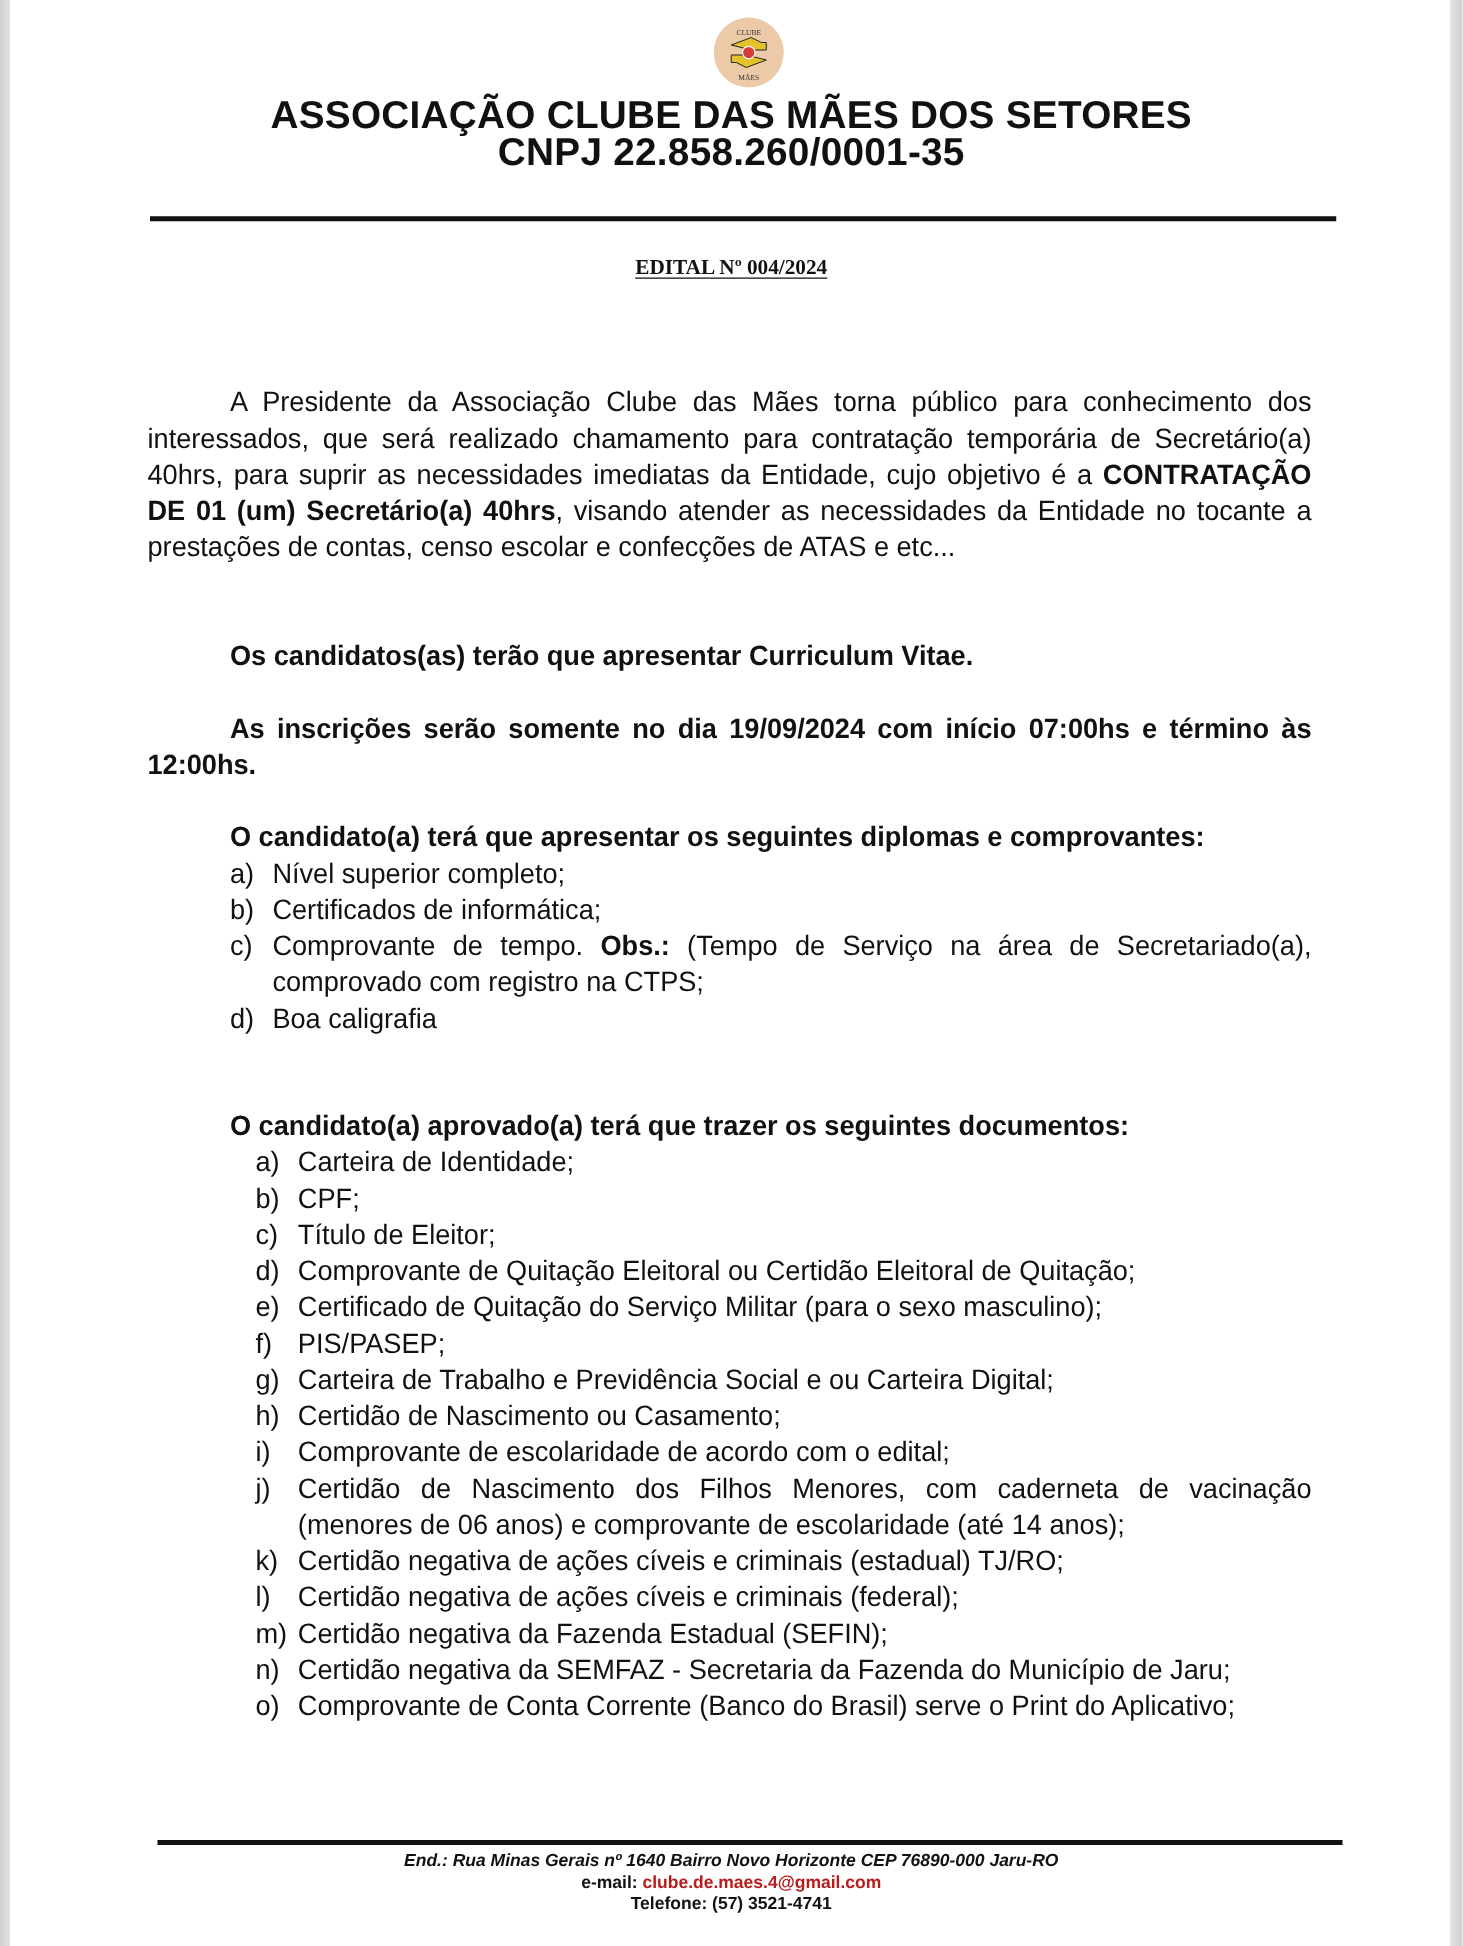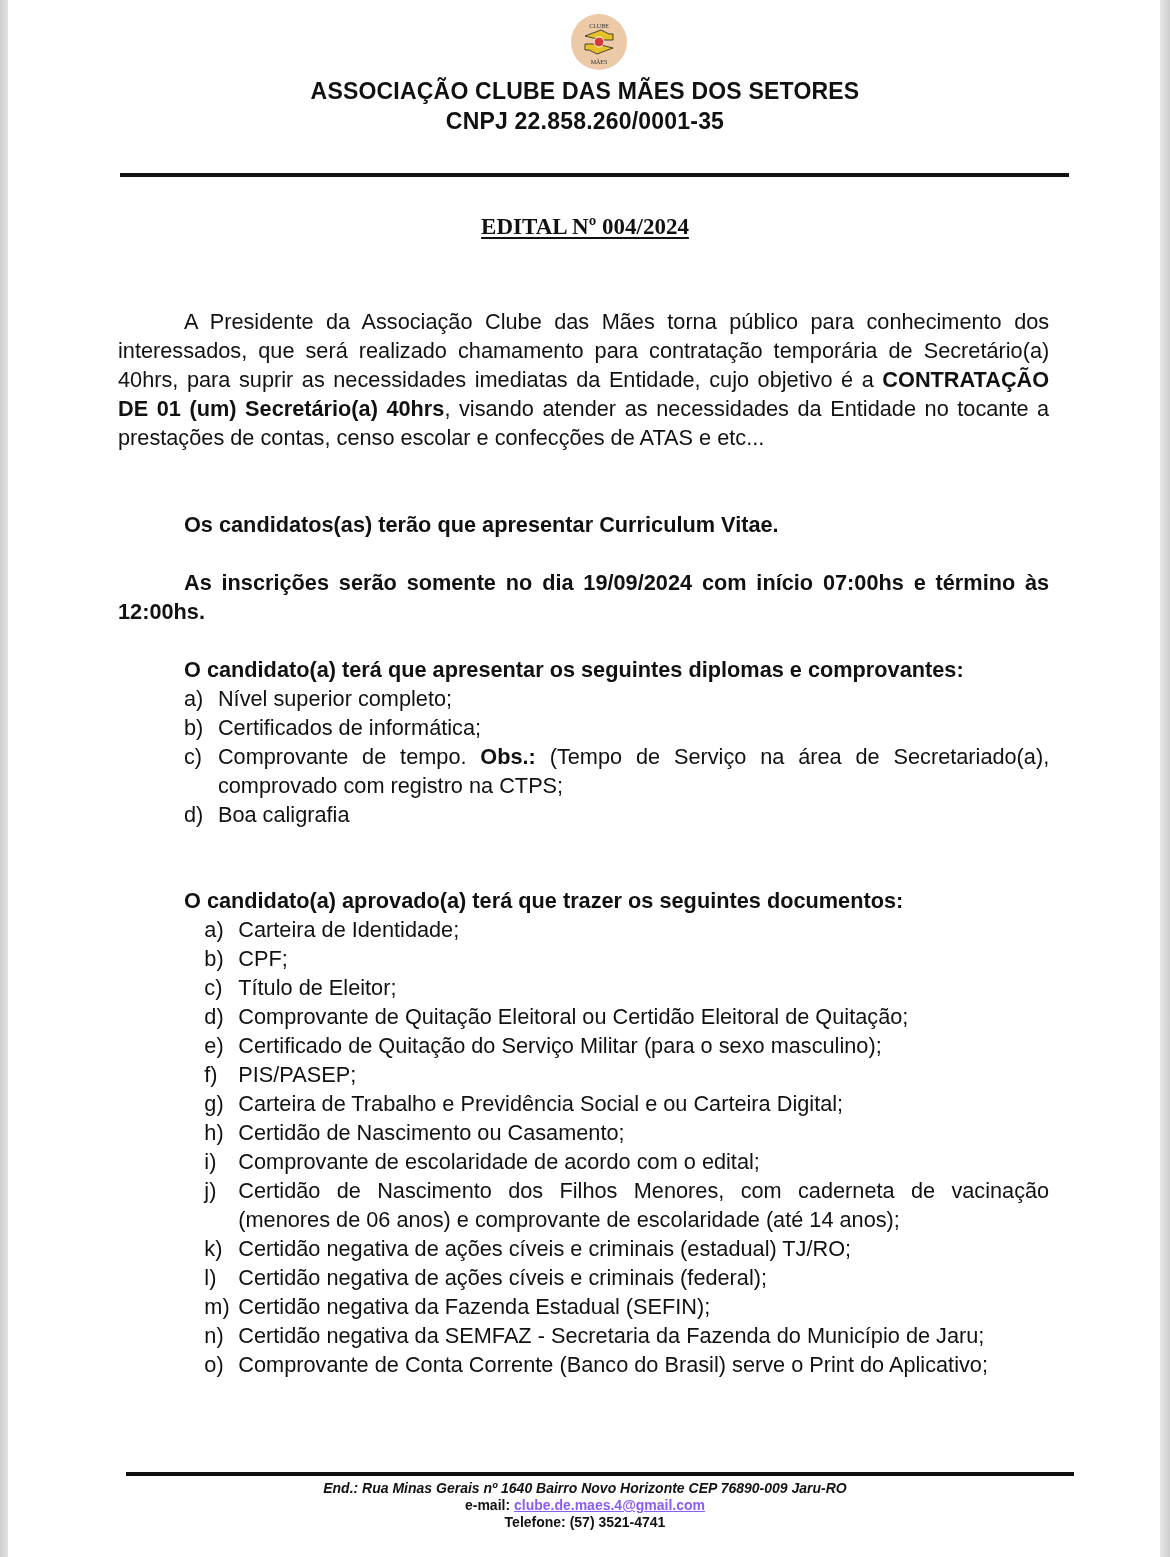--- a/index.html
+++ b/index.html
@@ -16,28 +16,28 @@
     position: absolute; right: 0; top: 0; width: 10px; height: 1557px;
     background: linear-gradient(to left, #cfcfcf, #e6e6e6);
   }
   .logo {
     position: absolute; left: 571px; top: 14px; width: 56px; height: 56px;
     border-radius: 50%; background: #ecc9a7;
   }
   .logo svg { width: 56px; height: 56px; }
   .header {
     position: absolute; left: 0; right: 0; top: 77px; text-align: center;
-    font-weight: bold; font-size: 23px; line-height: 29.5px; letter-spacing: 0.2px;
+    font-weight: bold; font-size: 31px; line-height: 29.5px; letter-spacing: 0.2px;
   }
   .rule-top {
     position: absolute; left: 120px; width: 949px; top: 173px; height: 4px; background: #111;
   }
   .edital-title {
-    position: absolute; left: 0; right: 0; top: 214px; text-align: center;
-    font-family: "Liberation Serif", serif; font-weight: bold; font-size: 23px;
+    position: absolute; left: 0; right: 0; top: 204px; text-align: center;
+    font-family: "Liberation Serif", serif; font-weight: bold; font-size: 17px;
     text-decoration: underline; text-underline-offset: 3px;
   }
   .body-text {
     position: absolute; left: 118px; width: 960px;
     font-size: 22.4px; line-height: 29px; text-align: justify;
     transform: scaleX(0.97); transform-origin: left top;
   }
   .p { text-indent: 68px; margin: 0; }
   .b { font-weight: bold; }
   .list { margin: 0; padding: 0; list-style: none; }
@@ -45,21 +45,21 @@
   .li-marker { position: absolute; left: 0; top: 0; }
   .li-text { display: block; text-align: justify; }
   .rule-bottom {
     position: absolute; left: 126px; width: 948px; top: 1472px; height: 4px; background: #111;
   }
   .footer {
     position: absolute; left: 0; right: 0; top: 1480px; text-align: center;
     font-weight: bold; font-size: 14px; line-height: 17px;
   }
   .footer .addr { font-style: italic; }
-  .footer a { color: #8b5cf6; text-decoration: underline; }
+  .footer a { color: #b91c1c; }
 </style>
 </head>
 <body>
 
 <div class="gutter-left"></div>
 <div class="gutter-right"></div>
 
 <div class="logo">
   <svg viewBox="0 0 56 56">
     <text x="28" y="14" text-anchor="middle" font-size="6" font-family="Liberation Serif, serif" fill="#333">CLUBE</text>
@@ -176,16 +176,16 @@
       <li>
         <span class="li-marker">o)</span>
         <span class="li-text" style="padding-left: 35px;">Comprovante de Conta Corrente (Banco do Brasil) serve o Print do Aplicativo;</span>
       </li>
     </ul>
 </div>
 
 <div class="rule-bottom"></div>
 
 <div class="footer">
-  <div class="addr">End.: Rua Minas Gerais nº 1640 Bairro Novo Horizonte CEP 76890-009 Jaru-RO</div>
+  <div class="addr">End.: Rua Minas Gerais nº 1640 Bairro Novo Horizonte CEP 76890-000 Jaru-RO</div>
   <div><span>e-mail: </span><a title="clube.de.maes.4@gmail.com">clube.de.maes.4@gmail.com</a></div>
   <div>Telefone: (57) 3521-4741</div>
 </div>
 
 </body></html>

